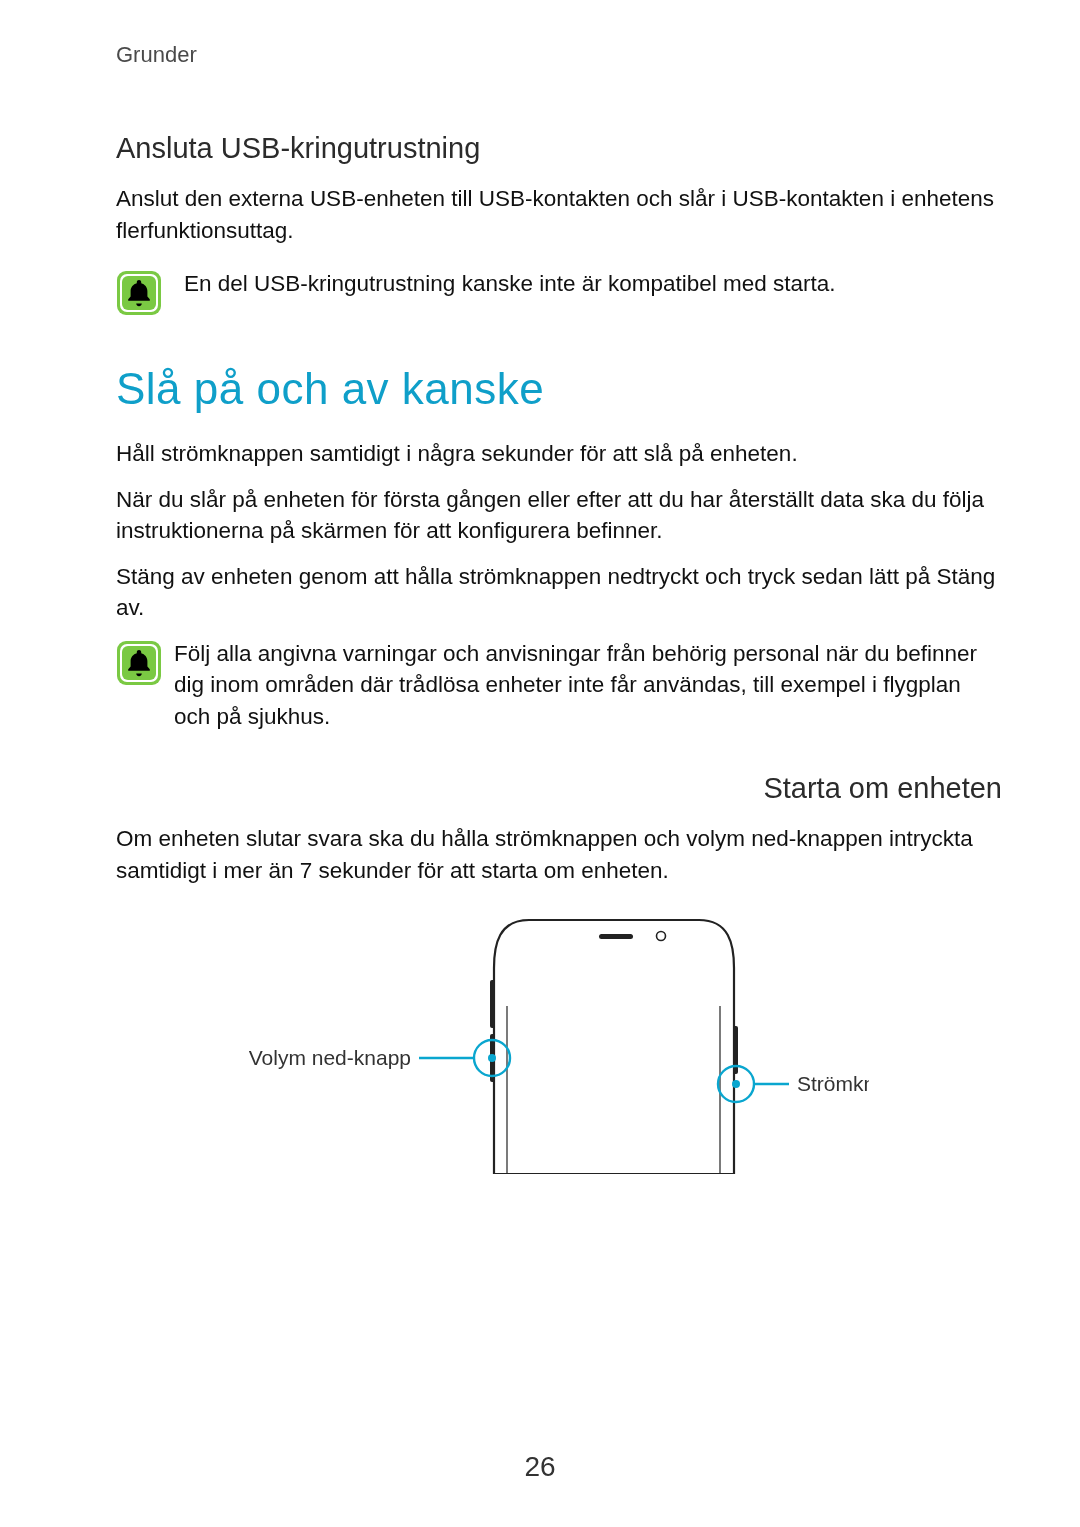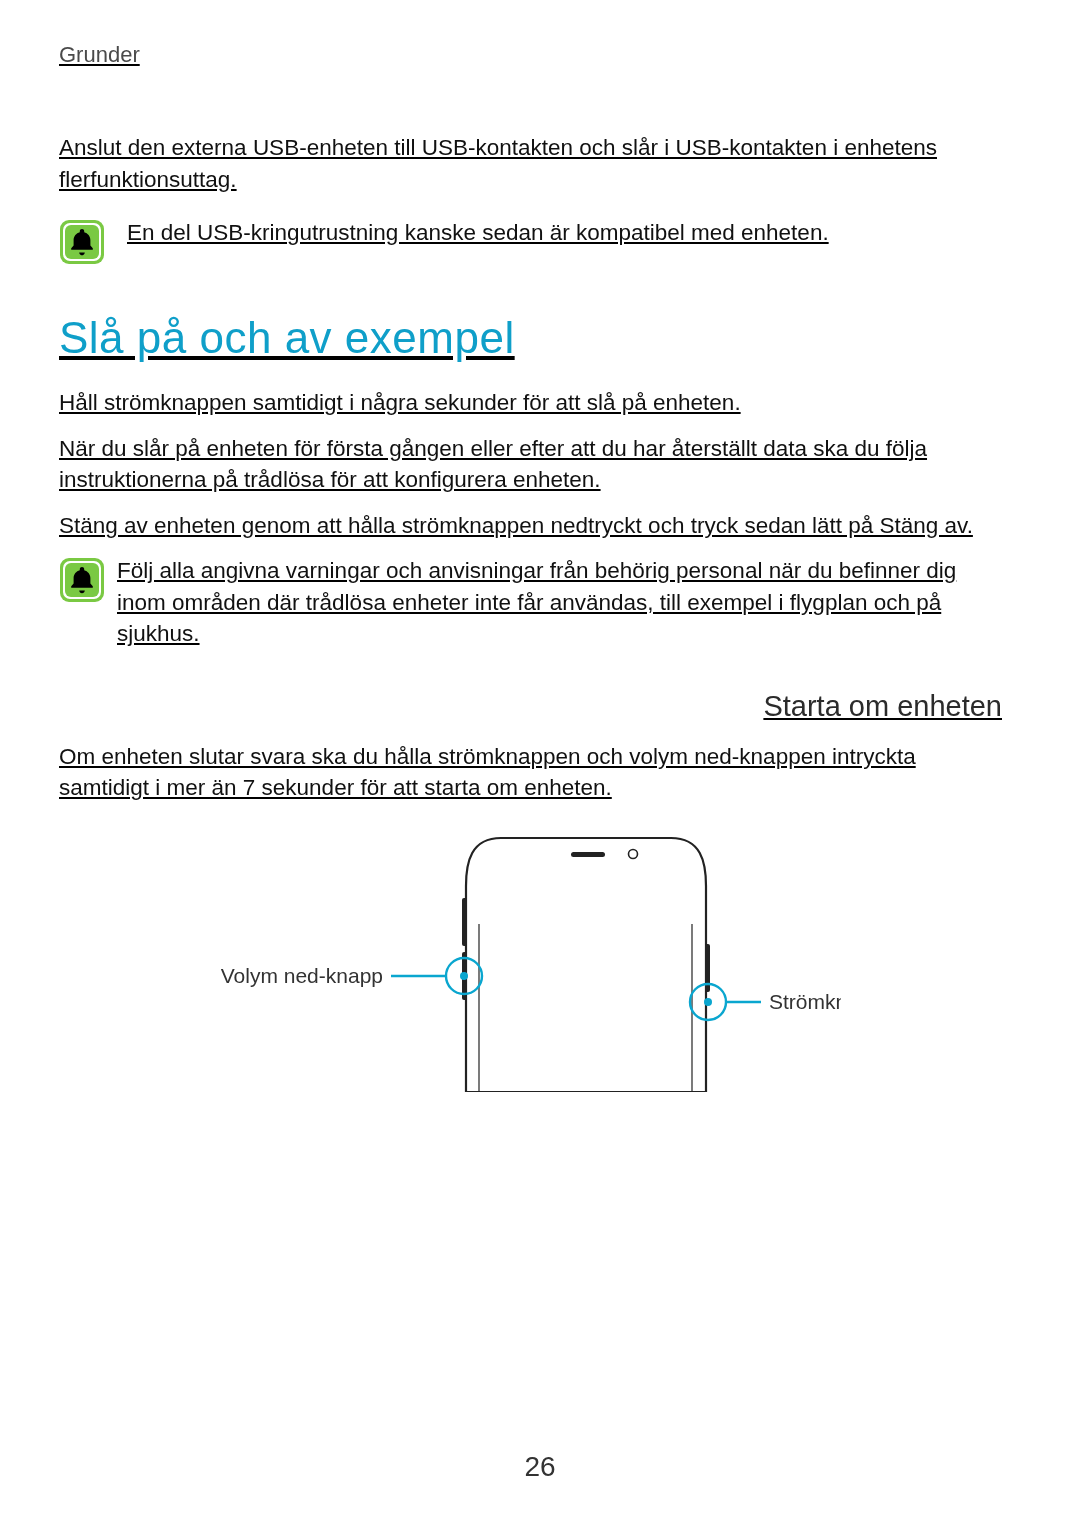--- a/index.html
+++ b/index.html
@@ -5,22 +5,21 @@
   * { margin: 0; padding: 0; box-sizing: border-box; }
   body {
     background: #ffffff;
     width: 1080px;
     height: 1527px;
     font-family: Arial, Helvetica, sans-serif;
     color: #000;
     position: relative;
   }
   .page {
-    padding: 42px 78px 0 59px;
-    text-decoration: underline;
+    padding: 42px 78px 0 116px;
   }
   .header {
     font-size: 22px;
     color: #4a4a4a;
     margin-bottom: 64px;
   }
   .h3 {
     font-size: 29px;
     color: #2b2b2b;
     font-weight: 400;
@@ -77,35 +76,36 @@
     font-size: 21px;
     fill: #333;
   }
 </style>
 </head>
 <body>
 
 <div class="page">
   <div class="header">Grunder</div>
 
+  <div class="h3">Ansluta USB-kringutrustning</div>
   <div class="body-text">Anslut den externa USB-enheten till USB-kontakten och slår i USB-kontakten i enhetens flerfunktionsuttag.</div>
 
   <div class="note-row">
     <svg class="note-icon" viewBox="0 0 46 46">
       <rect x="1" y="1" width="44" height="44" rx="9" fill="#7ac943"></rect>
       <rect x="4" y="4" width="38" height="38" rx="7" fill="#ffffff"></rect>
       <rect x="6" y="6" width="34" height="34" rx="6" fill="#7ac943"></rect>
       <path d="M23 10 c-1.2 0-2.2 0.9-2.2 2.1 v1.1 c-3.6 0.9-6.2 4.1-6.2 8 v5.4 l-2.4 2.7 v1.5 h21.6 v-1.5 l-2.4-2.7 v-5.4 c0-3.9-2.6-7.1-6.2-8 v-1.1 c0-1.2-1-2.1-2.2-2.1 z M20.2 33.5 c0 1.5 1.3 2.8 2.8 2.8 s2.8-1.3 2.8-2.8 h-5.6 z" fill="#000"></path>
     </svg>
-    <div class="note-text">En del USB-kringutrustning kanske sedan är kompatibel med enheten.</div>
+    <div class="note-text">En del USB-kringutrustning kanske inte är kompatibel med starta.</div>
   </div>
 
-  <div class="h1">Slå på och av exempel</div>
+  <div class="h1">Slå på och av kanske</div>
   <div class="body-text">Håll strömknappen samtidigt i några sekunder för att slå på enheten.</div>
-  <div class="body-text">När du slår på enheten för första gången eller efter att du har återställt data ska du följa instruktionerna på trådlösa för att konfigurera enheten.</div>
+  <div class="body-text">När du slår på enheten för första gången eller efter att du har återställt data ska du följa instruktionerna på skärmen för att konfigurera befinner.</div>
   <div class="body-text">Stäng av enheten genom att hålla strömknappen nedtryckt och tryck sedan lätt på Stäng av.</div>
 
   <div class="note-row top-gap">
     <svg class="note-icon" viewBox="0 0 46 46">
       <rect x="1" y="1" width="44" height="44" rx="9" fill="#7ac943"></rect>
       <rect x="4" y="4" width="38" height="38" rx="7" fill="#ffffff"></rect>
       <rect x="6" y="6" width="34" height="34" rx="6" fill="#7ac943"></rect>
       <path d="M23 10 c-1.2 0-2.2 0.9-2.2 2.1 v1.1 c-3.6 0.9-6.2 4.1-6.2 8 v5.4 l-2.4 2.7 v1.5 h21.6 v-1.5 l-2.4-2.7 v-5.4 c0-3.9-2.6-7.1-6.2-8 v-1.1 c0-1.2-1-2.1-2.2-2.1 z M20.2 33.5 c0 1.5 1.3 2.8 2.8 2.8 s2.8-1.3 2.8-2.8 h-5.6 z" fill="#000"></path>
     </svg>
     <div class="note-text">Följ alla angivna varningar och anvisningar från behörig personal när du befinner dig inom områden där trådlösa enheter inte får användas, till exempel i flygplan och på sjukhus.</div>

